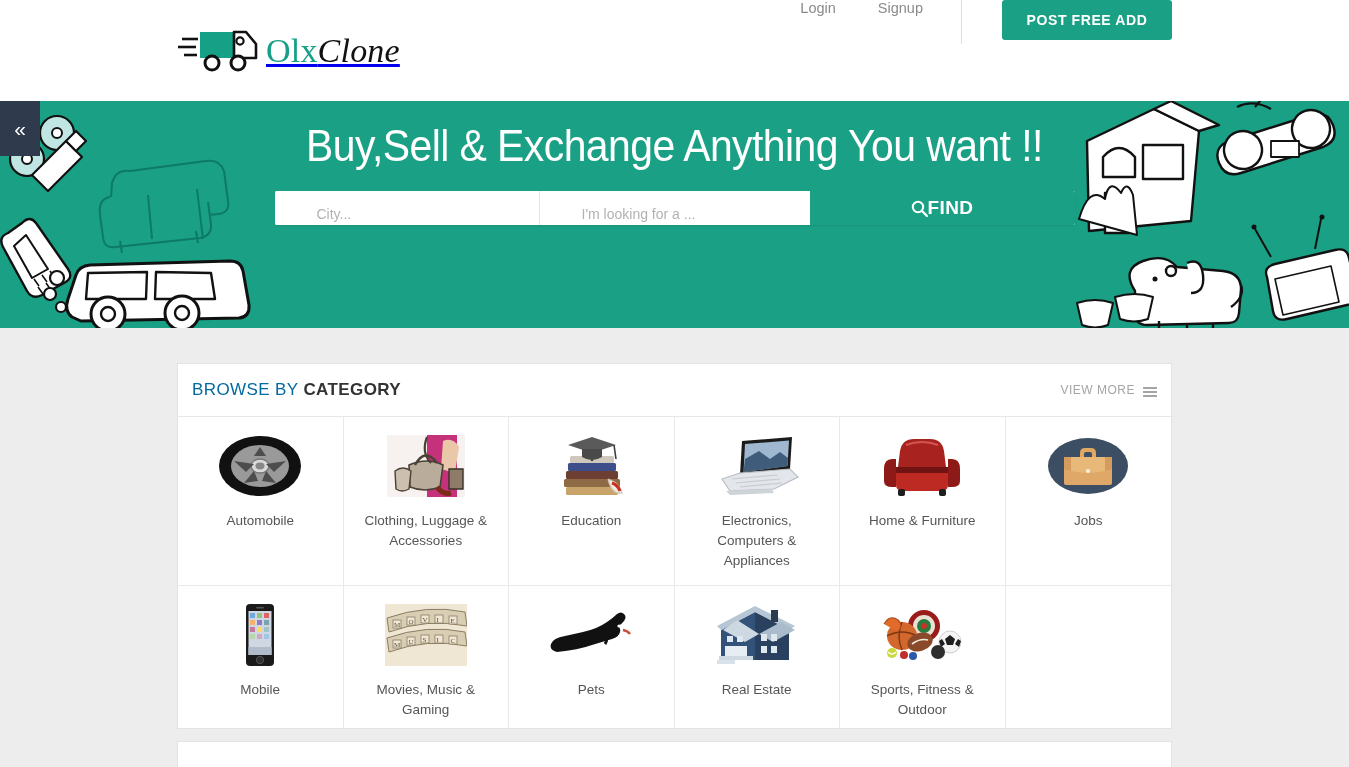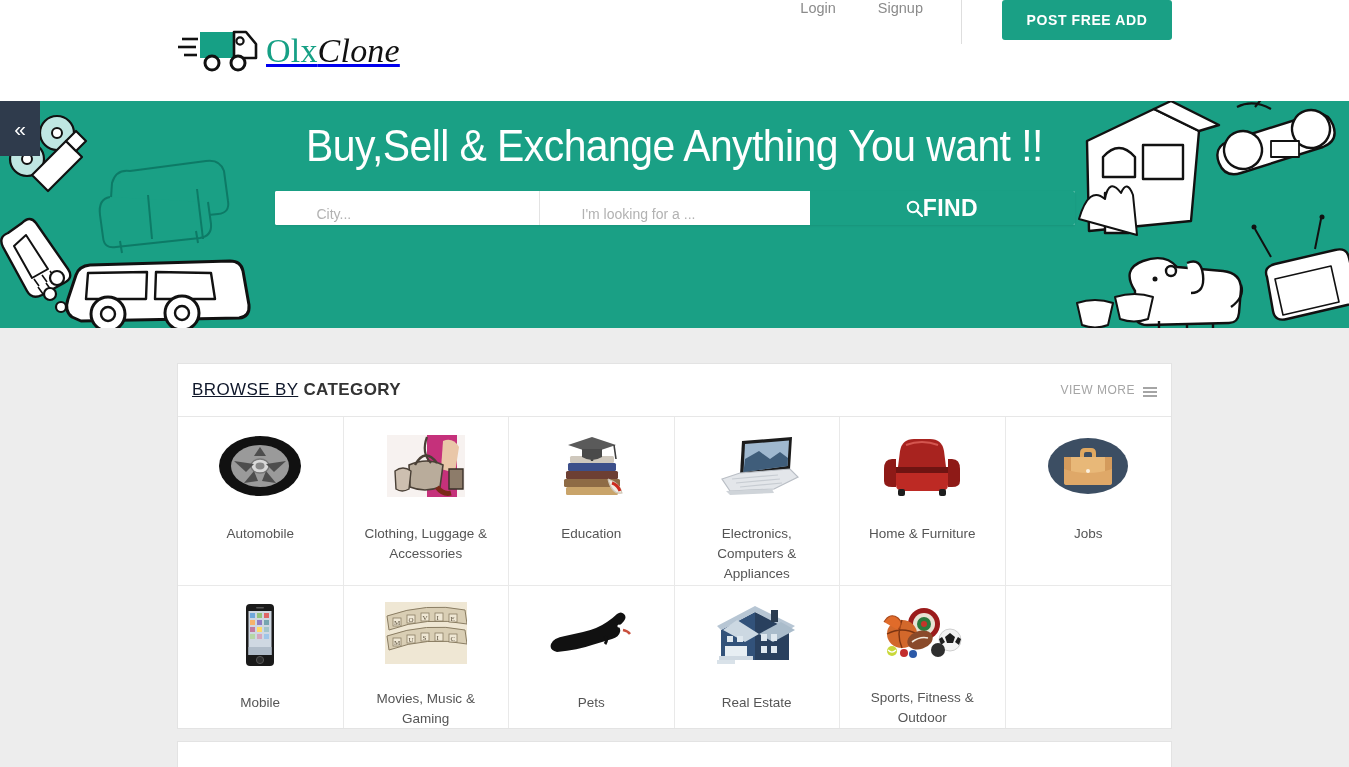--- a/index.html
+++ b/index.html
@@ -102,58 +102,58 @@
     font-family: "Liberation Sans", sans-serif;
   }
   .search-field::placeholder { color: #b2b2b2; }
   .field-city { width: 265px; border-right: 1px solid #e3e3e3; }
   .field-query { width: 270px; }
   .find-btn {
     flex: 1; background: #1aa085;
     border: none; color: #ffffff;
     display: flex; align-items: center; justify-content: center;
     cursor: pointer;
-    font-size: 23px; font-weight: bold; letter-spacing: .4px;
+    font-size: 19px; font-weight: bold; letter-spacing: .4px;
     font-family: "Liberation Sans", sans-serif;
   }
   .find-btn svg { display: block; }
 
   
   .main { width: 1349px; padding-top: 35px; background: #ededed; }
   .panel {
     width: 995px; margin: 0 auto;
     background: #ffffff;
     border: 1px solid #e3e3e3;
   }
   .panel-head {
     height: 53px;
     display: flex; align-items: center; justify-content: space-between;
     padding: 0 14px 0 14px;
     border-bottom: 1px solid #e7e7e7;
   }
   .panel-title { font-size: 17px; letter-spacing: .4px; }
-  .panel-title .t-light { color: #0f172a; font-weight: normal; text-decoration: underline; }
+  .panel-title .t-light { color: #0369a1; font-weight: normal; }
   .panel-title .t-bold { color: #333333; font-weight: bold; }
   .view-more {
     display: flex; align-items: flex-end; gap: 8px;
     color: #a5a5a5; font-size: 12px; letter-spacing: .5px;
     cursor: pointer;
   }
   .burger { display: inline-flex; flex-direction: column; gap: 2px; }
   .burger i { display: block; width: 14px; height: 2px; background: #a5a5a5; }
 
   .cat-grid { display: grid; grid-template-columns: repeat(6, 1fr); }
   .cat-cell {
     border-right: 1px solid #e9e9e9;
     border-bottom: 1px solid #e9e9e9;
     height: 169px;
     padding: 16px 8px 0;
     text-align: center;
     cursor: pointer;
-    display: flex; flex-direction: column; align-items: center; gap: 13px;
+    display: flex; flex-direction: column; align-items: center;
   }
   .cat-grid .cat-cell:nth-child(6n) { border-right: none; }
   .cat-grid .cat-cell:nth-child(n+7) { height: 142px; border-bottom: none; }
   .cat-icon {
     height: 66px; width: 100%;
     display: flex; align-items: center; justify-content: center;
     margin-bottom: 12px;
   }
   .cat-label {
     font-size: 13.5px; color: #555555; line-height: 20px;

